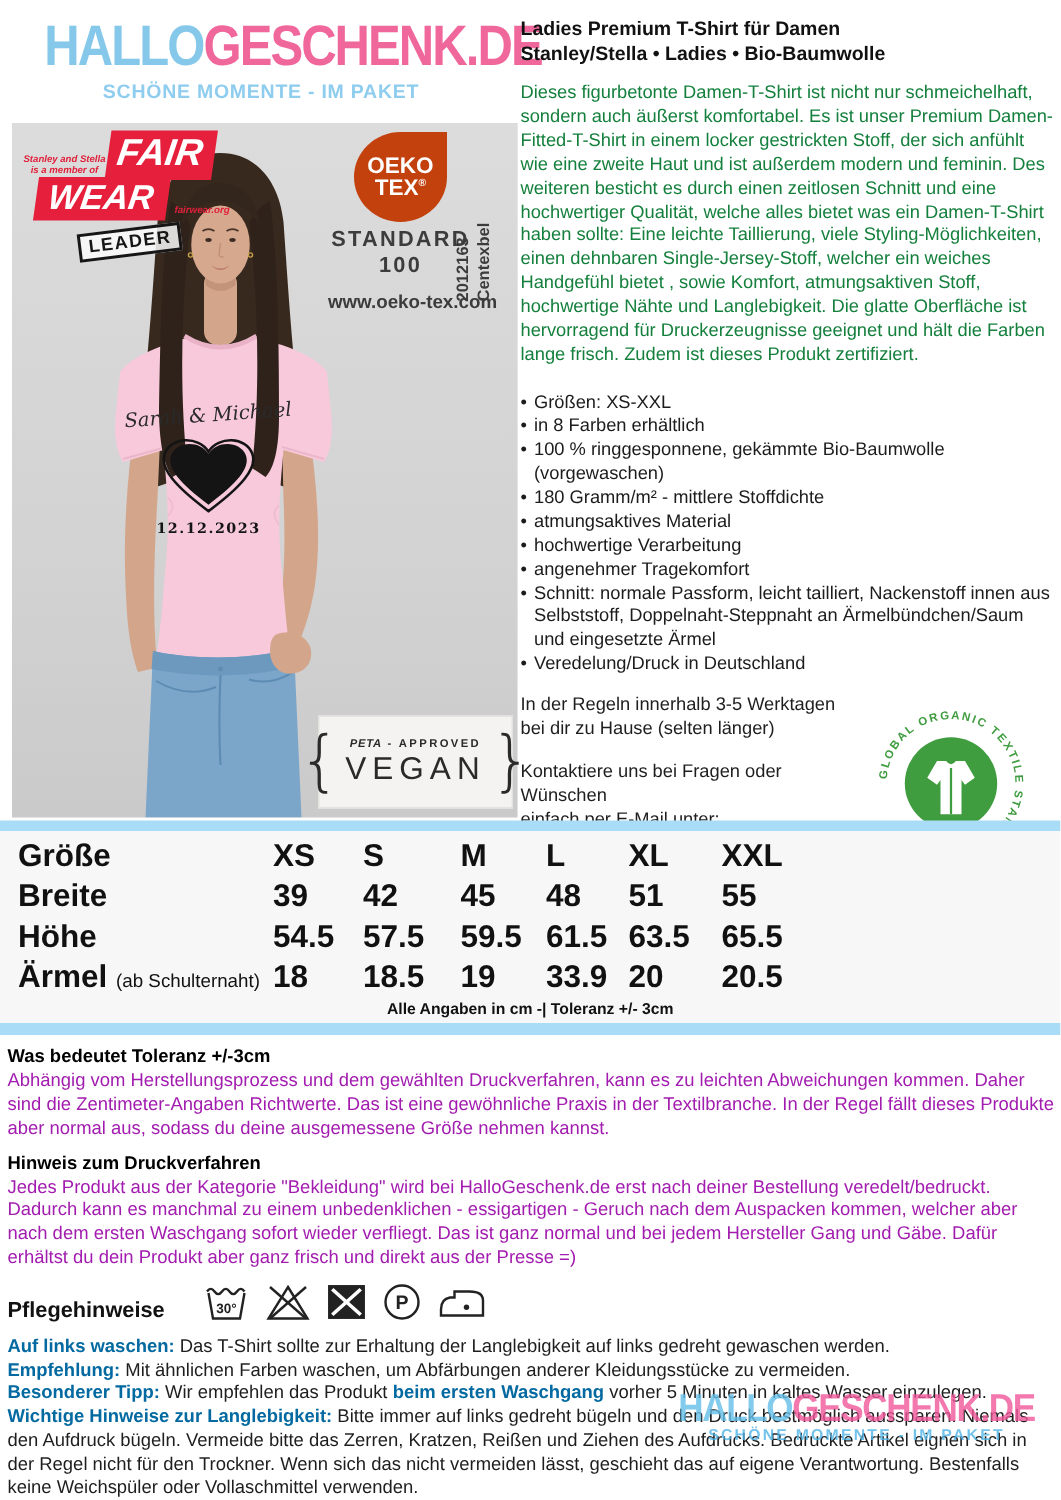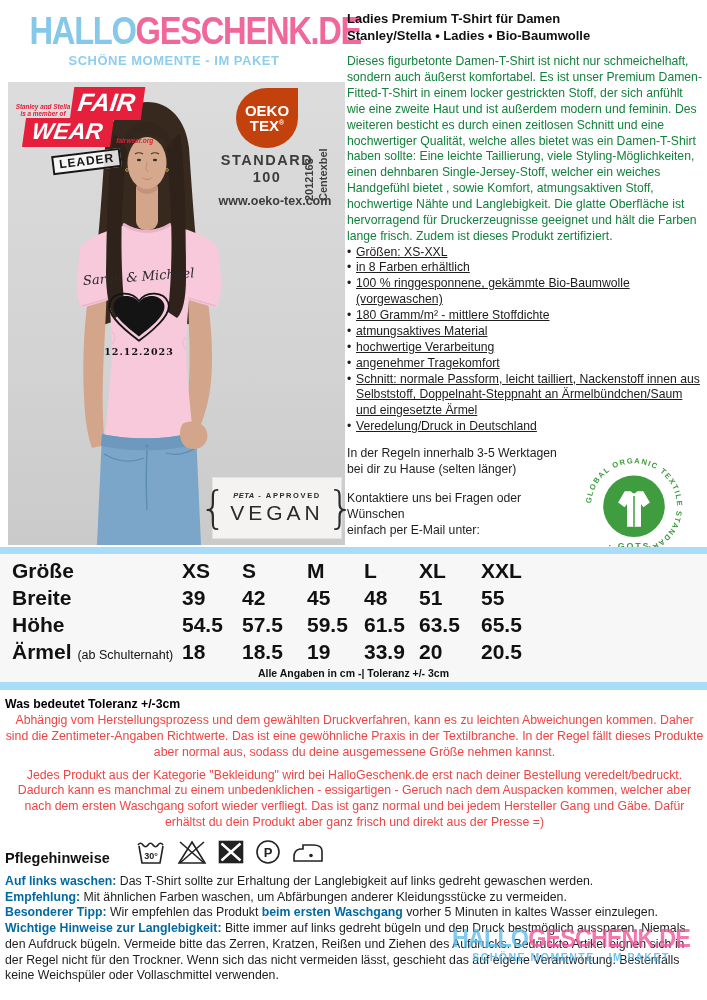--- a/index.html
+++ b/index.html
@@ -13,21 +13,21 @@
   .logo-area { position:absolute; left:6px; top:12px; width:336px; text-align:center; }
   .logo-main { font-weight:bold; font-size:38px; letter-spacing:-1.5px; line-height:1;
                white-space:nowrap; transform:scaleX(0.86); transform-origin:center; }
   .logo-main .lg-blue { color:#86c8ea; }
   .logo-main .lg-pink { color:#f0679c; }
   .logo-tagline { margin-top:3px; font-weight:bold; font-size:13px; letter-spacing:0.5px; color:#8fcdef; }
   
   .right-col { position:absolute; left:347px; top:10px; width:356px; }
   .rc-title { font-weight:bold; font-size:13px; line-height:1.32; color:#111; }
   .rc-desc  { margin-top:10px; font-size:12.2px; line-height:1.3; color:#15803d; }
-  .feature-list { margin-top:0; list-style:none;text-decoration:underline; }
+  .feature-list { margin-top:16px; list-style:none; }
   .feature-list li { font-size:12.2px; line-height:1.3; padding-left:9px; position:relative; color:#1c1c1c;}
   .feature-list li::before { content:"•"; position:absolute; left:0; }
   .rc-flex { display:flex; margin-top:10px; }
   .rc-left { width:222px; }
   .shipping, .contact { white-space:pre-line; font-size:12.2px; line-height:1.32; }
   .contact { margin-top:13px; }
   .email { margin-top:15px; font-weight:bold; font-size:13.2px; color:#111; }
   .gots-block { width:130px; text-align:center; margin-top:8px; }
   .gots-caption { white-space:pre-line; font-size:9px; line-height:1.3; color:#5a5a5a; margin-top:2px; }
   
@@ -74,21 +74,21 @@
   
   .size-table { position:absolute; left:0; top:554px; width:707px; height:128px; background:#f7f7f7; padding-top:3px; }
   .st-row { display:grid; grid-template-columns:170px 60px 65px 57px 55px 62px 1fr;
             padding-left:12px; height:27px; align-items:center; }
   .st-cell { font-weight:bold; font-size:21px; color:#111; }
   .st-suffix { font-weight:normal; font-size:12.5px; color:#111; }
   .size-note { text-align:center; font-weight:bold; font-size:10.5px; color:#111; margin-top:2px; }
   
   .info { position:absolute; left:5px; top:692px; width:699px; }
   .sec-heading { font-weight:bold; font-size:12.3px; line-height:1.3; color:#000000; margin-top:5px; }
-  .sec-body { font-size:12.3px; line-height:1.29; color:#ef4444; margin-bottom:7px;text-align:center; }
+  .sec-body { font-size:12.3px; line-height:1.29; color:#a21caf; margin-bottom:7px; }
   .care-row { display:flex; align-items:flex-end; gap:25px; margin:6px 0 8px 0; }
   .care-title { font-weight:bold; font-size:14.5px; color:#111; }
   .care-icons { display:flex; align-items:center; gap:9px; }
   .care-icons svg { display:block; }
   .care-line { font-size:12.3px; line-height:1.28; color:#1e1e1e; }
   .care-line b { color:#0369a1; }
   
   .watermark { position:absolute; left:437px; top:925px; width:268px; text-align:center;
                opacity:.8; pointer-events:none; }
   .wm-main { font-weight:bold; font-size:26px; letter-spacing:-1px; line-height:1; white-space:nowrap;
@@ -287,20 +287,21 @@
   </div>
   <div class="size-note">Alle Angaben in cm -| Toleranz +/- 3cm</div>
 </div>
 
 <div class="bar bar2"></div>
 
 <div class="info">
   <div class="sec-heading">Was bedeutet Toleranz +/-3cm</div>
   <div class="sec-body">Abhängig vom Herstellungsprozess und dem gewählten Druckverfahren, kann es zu leichten Abweichungen kommen. Daher sind die Zentimeter-Angaben Richtwerte. Das ist eine gewöhnliche Praxis in der Textilbranche. In der Regel fällt dieses Produkte aber normal aus, sodass du deine ausgemessene Größe nehmen kannst.</div>
 
+  <div class="sec-heading">Hinweis zum Druckverfahren</div>
   <div class="sec-body">Jedes Produkt aus der Kategorie "Bekleidung" wird bei HalloGeschenk.de erst nach deiner Bestellung veredelt/bedruckt. Dadurch kann es manchmal zu einem unbedenklichen - essigartigen - Geruch nach dem Auspacken kommen, welcher aber nach dem ersten Waschgang sofort wieder verfliegt. Das ist ganz normal und bei jedem Hersteller Gang und Gäbe. Dafür erhältst du dein Produkt aber ganz frisch und direkt aus der Presse =)</div>
 
   <div class="care-row">
     <div class="care-title">Pflegehinweise</div>
     <div class="care-icons">
       <svg width="32" height="28" viewBox="0 0 32 28">
         <path d="M3,7 q2.5,-3.5 5,0 q2.5,3.5 5,0 q2.5,-3.5 5,0 q2.5,3.5 5,0 q2.5,-3.5 5,0" fill="none" stroke="#222" stroke-width="1.6"></path>
         <path d="M4,8 L7,25 L25,25 L28,8" fill="none" stroke="#222" stroke-width="1.6"></path>
         <text x="16" y="21" text-anchor="middle" font-size="9" font-weight="bold" fill="#222">30°</text>
       </svg>

